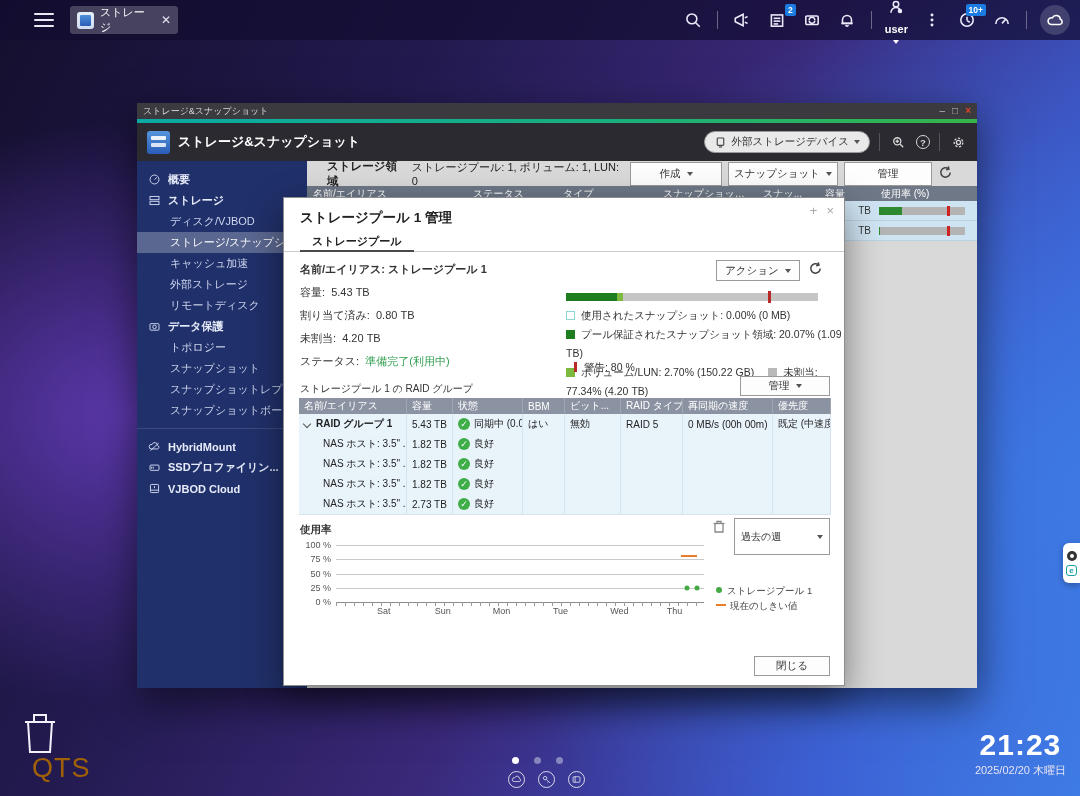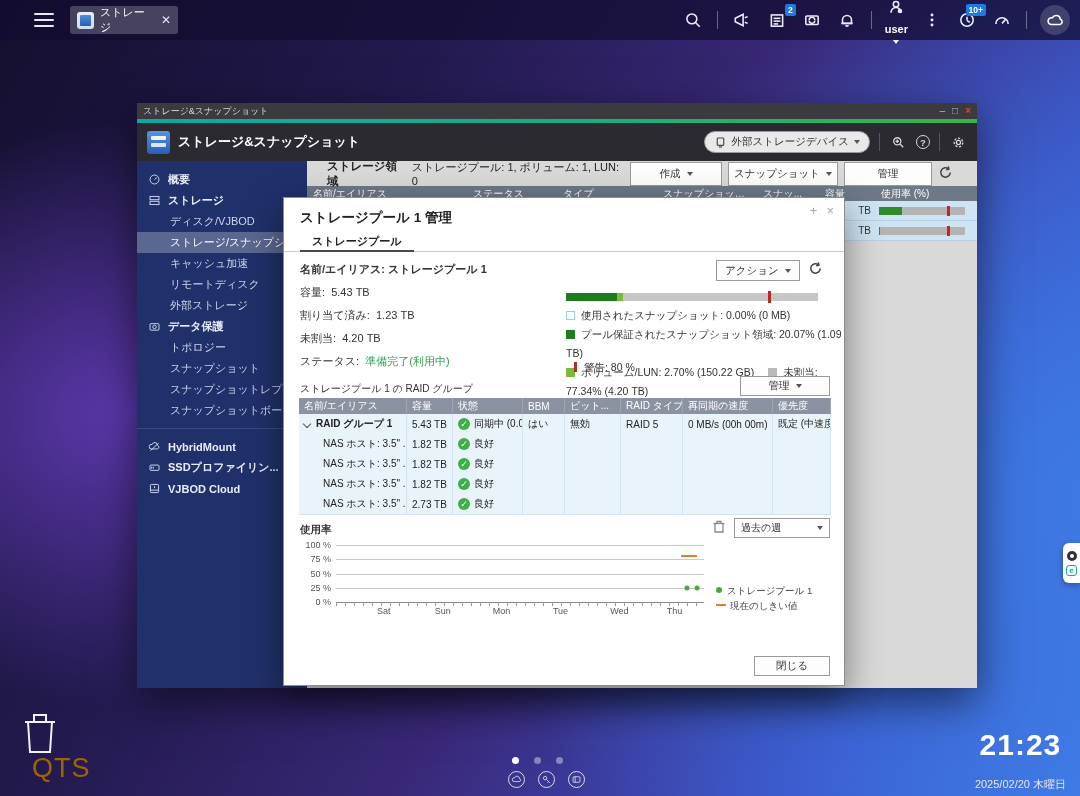--- a/index.html
+++ b/index.html
@@ -128,21 +128,21 @@
   .rt-row > div { padding:0 5px; border-right:1px solid #d3e4ef; height:100%; display:flex; align-items:center; overflow:hidden; white-space:nowrap; }
   .rt-body { border-bottom:1px solid #d3e4ef; }
   .rt-name-child { padding-left:24px !important; }
   .chk { width:12px; height:12px; border-radius:50%; background:#3fae49; color:#fff; font-size:9px;
     display:inline-flex; align-items:center; justify-content:center; margin-right:4px; flex:0 0 auto; }
   .chev-dn { width:6px; height:6px; border-right:1.4px solid #555; border-bottom:1.4px solid #555; transform:rotate(45deg); margin-right:6px; flex:0 0 auto; }
 
   .usage-lbl { position:absolute; left:16px; top:325px; font-weight:bold; font-size:10.5px; }
   .trash-sm { position:absolute; left:428px; top:321px; cursor:pointer; }
   .trash-sm svg { stroke:#888; fill:none; stroke-width:1.3; }
-  .period-dd { position:absolute; left:450px; top:320px; width:96px; height:20px; background:#fff;
+  .period-dd { position:absolute; left:450px; top:320px; width:96px; height:37px; background:#fff;
     border:1px solid #9a9a9a; font-size:10px; display:flex; align-items:center; padding:0 6px; cursor:pointer; }
   .period-dd .caret { margin-left:auto; width:0; height:0; border-left:3.5px solid transparent; border-right:3.5px solid transparent; border-top:4px solid #555; }
 
   .chart { position:absolute; left:52px; top:347px; width:368px; height:57px; }
   .gline { position:absolute; left:0; right:0; height:1px; background:#c9c9c9; }
   .gline.base { background:#8a8a8a; }
   .ytick { position:absolute; right:calc(100% + 5px); transform:translateY(-50%); font-size:9px; color:#555; white-space:nowrap; }
   .xticks { position:absolute; left:0; right:0; bottom:-4px; height:4px;
     background:repeating-linear-gradient(90deg,#999 0 1px,transparent 1px 9px); }
   .xlabels { position:absolute; left:52px; top:408px; width:368px; height:10px; font-size:9px; color:#555; }
@@ -161,21 +161,21 @@
   .qts-logo { position:absolute; left:32px; top:753px; font-size:27px; font-weight:normal; color:#a16207; letter-spacing:1px; }
   .pager { position:absolute; left:512px; top:757px; display:flex; gap:15px; }
   .pager i { width:7px; height:7px; border-radius:50%; background:rgba(255,255,255,.4); cursor:pointer; }
   .pager i.on { background:#fff; }
   .qlinks { position:absolute; left:508px; top:771px; display:flex; gap:13px; }
   .qlink { width:17px; height:17px; border-radius:50%; border:1.2px solid rgba(255,255,255,.8);
     display:flex; align-items:center; justify-content:center; cursor:pointer; }
   .qlink svg { stroke:rgba(255,255,255,.85); fill:none; stroke-width:1.2; }
   .clock { position:absolute; right:14px; top:728px; text-align:center; color:#fff; }
   .clock-time { font-size:30px; font-weight:bold; letter-spacing:1px; line-height:1.1; }
-  .clock-date { font-size:11px; color:#e6e3f2; margin-top:16px; }
+  .clock-date { font-size:11px; color:#e6e3f2; margin-top:2px; }
   .edge-widget { position:absolute; right:0; top:543px; width:17px; height:40px; background:#fff;
     border-radius:6px 0 0 6px; box-shadow:0 2px 6px rgba(0,0,0,.3); display:flex; flex-direction:column;
     align-items:center; justify-content:center; gap:4px; cursor:pointer; }
   .ew-gear { width:10px; height:10px; border-radius:50%; background:#333; position:relative; }
   .ew-gear::after { content:""; position:absolute; left:3px; top:3px; width:4px; height:4px; border-radius:50%; background:#fff; }
   .ew-e { width:11px; height:11px; border-radius:3px; border:1.2px solid #16a2a2; color:#16a2a2;
     font-size:8px; font-weight:bold; display:flex; align-items:center; justify-content:center; }
 </style>
 </head>
 <body>
@@ -338,24 +338,24 @@
       <div class="sb-item sb-child">
           <span class="sb-label">ディスク/VJBOD</span>
         </div>
       <div class="sb-item sb-child sb-sel">
           <span class="sb-label">ストレージ/スナップショ...</span>
         </div>
       <div class="sb-item sb-child">
           <span class="sb-label">キャッシュ加速</span>
         </div>
       <div class="sb-item sb-child">
+          <span class="sb-label">外部ストレージ</span>
+        </div>
+      <div class="sb-item sb-child">
           <span class="sb-label">リモートディスク</span>
-        </div>
-      <div class="sb-item sb-child">
-          <span class="sb-label">外部ストレージ</span>
         </div>
       <div class="sb-item sb-head">
         <span class="sb-ic">
             <svg width="13" height="13" viewBox="0 0 16 16">
               <rect x="2.5" y="4.5" width="11" height="8" rx="1"></rect>
               <circle cx="8" cy="8.5" r="2.2"></circle>
             </svg>
           </span>
         <span class="sb-label">データ保護</span>
         <span class="chev-up"></span>
@@ -474,21 +474,21 @@
     <span>×</span>
   </div>
   <div class="dlg-title">ストレージプール 1 管理</div>
   <div class="dlg-tabs">
     <span class="dlg-tab">ストレージプール</span>
   </div>
 
   <div class="info">
     <div><span class="lbl lbl-b">名前/エイリアス:</span> <span class="lbl-b">ストレージプール 1</span></div>
     <div><span class="lbl">容量:</span> &nbsp;<span>5.43 TB</span></div>
-    <div><span class="lbl">割り当て済み:</span> &nbsp;<span>1.23 TB</span></div>
+    <div><span class="lbl">割り当て済み:</span> &nbsp;<span>0.80 TB</span></div>
     <div><span class="lbl">未割当:</span> &nbsp;<span>4.20 TB</span></div>
     <div><span class="lbl">ステータス:</span> &nbsp;<span class="status-green">準備完了(利用中)</span></div>
   </div>
 
   <div class="ct-btn action-btn">
     <span>アクション</span>
       <span class="caret"></span>
   </div>
   <span class="refresh-ic dlg-refresh">
     <svg width="15" height="15" viewBox="0 0 16 16">

